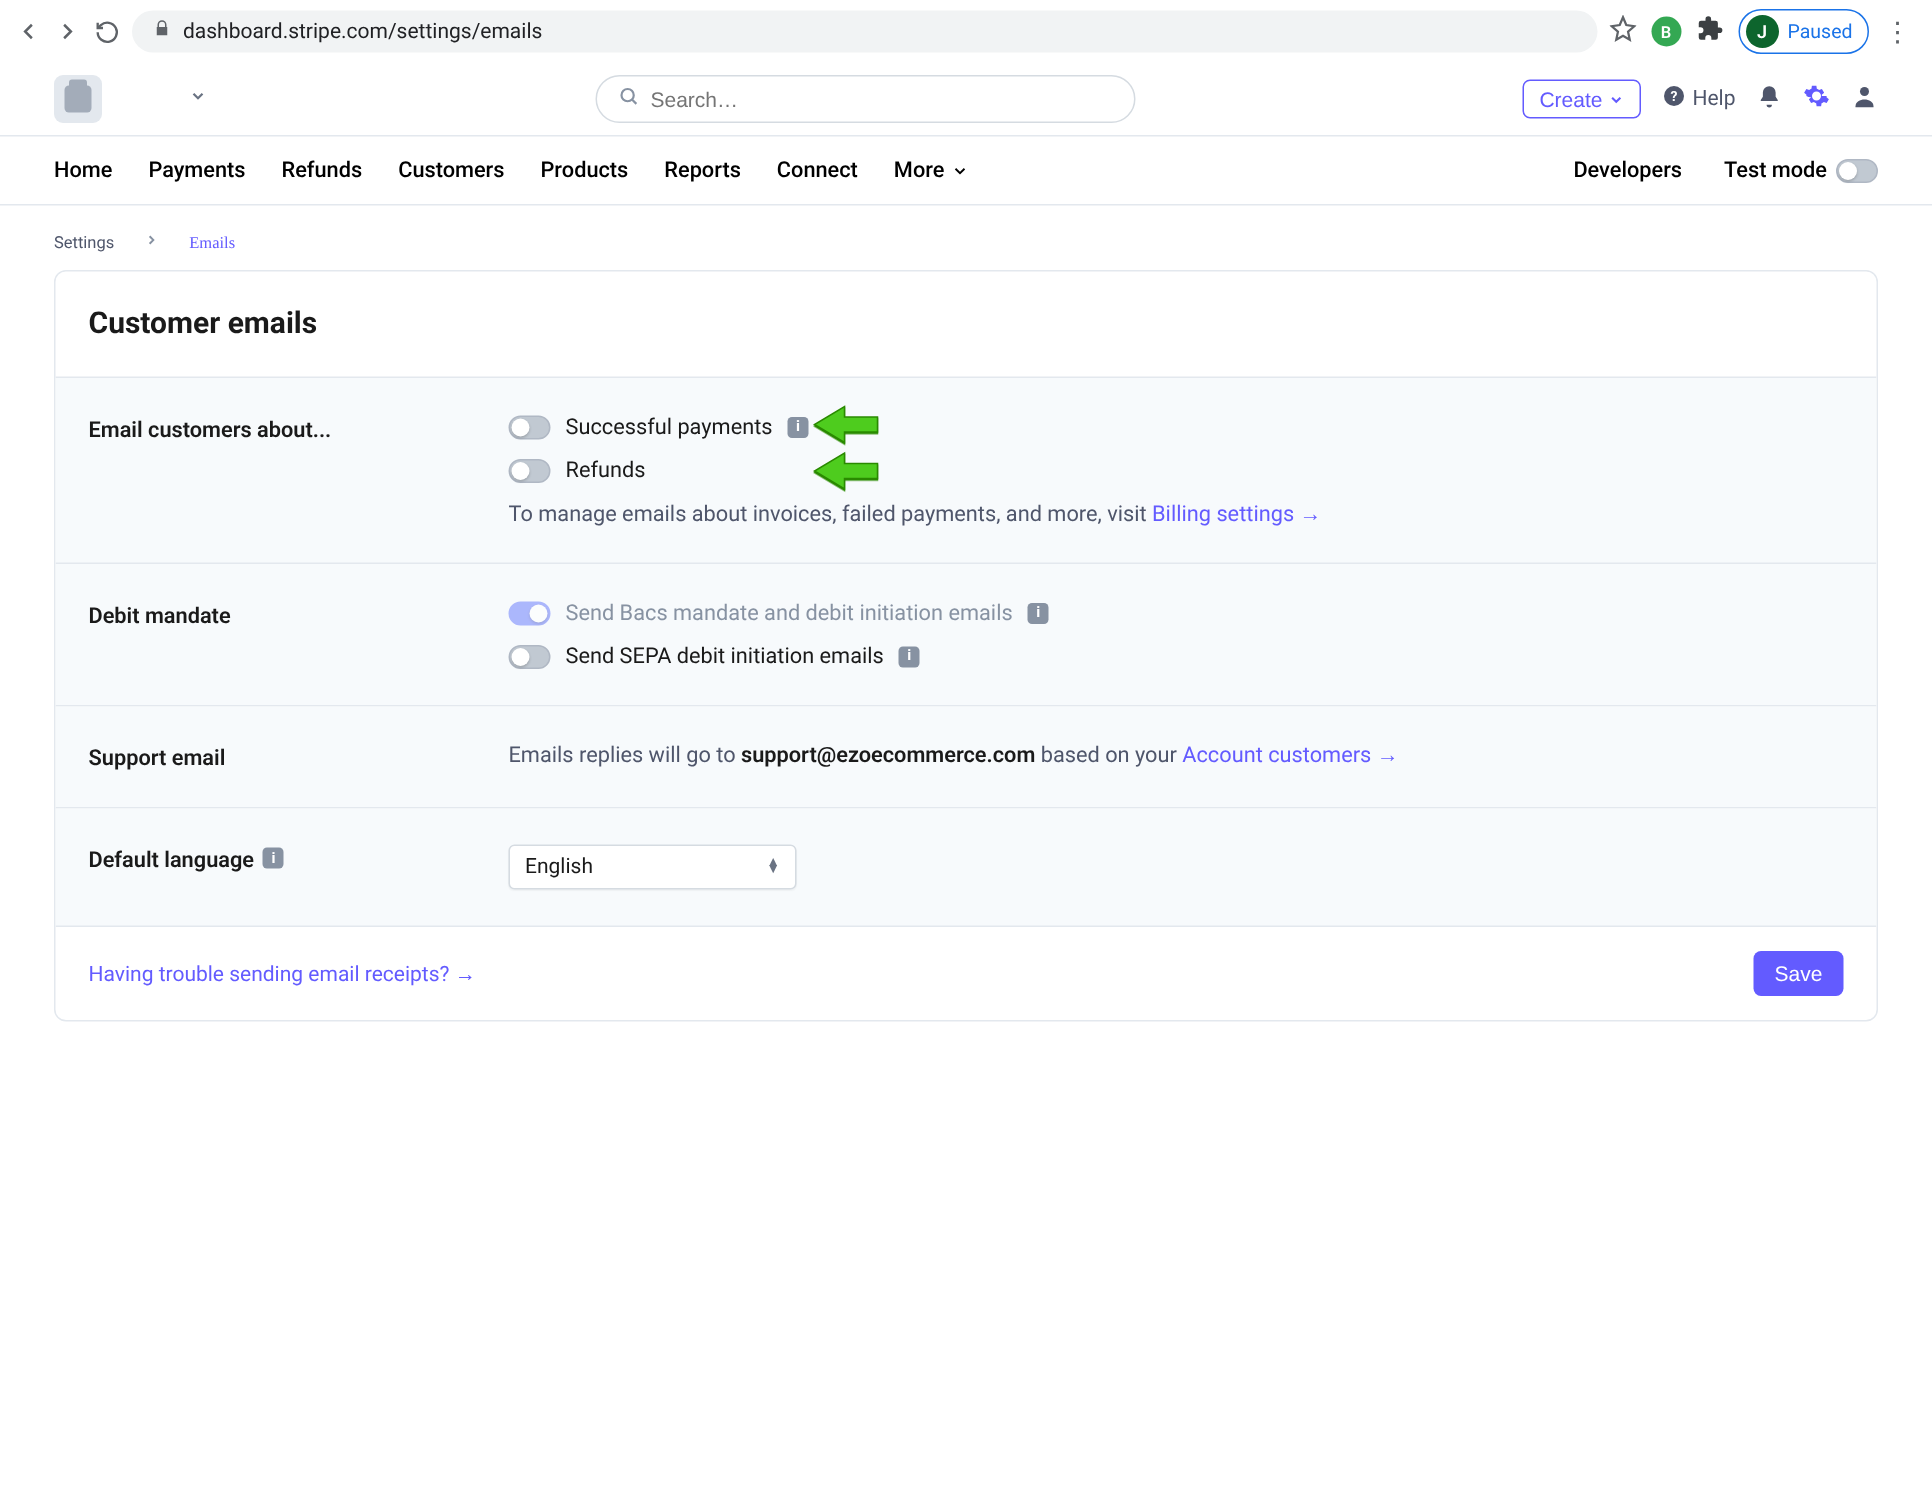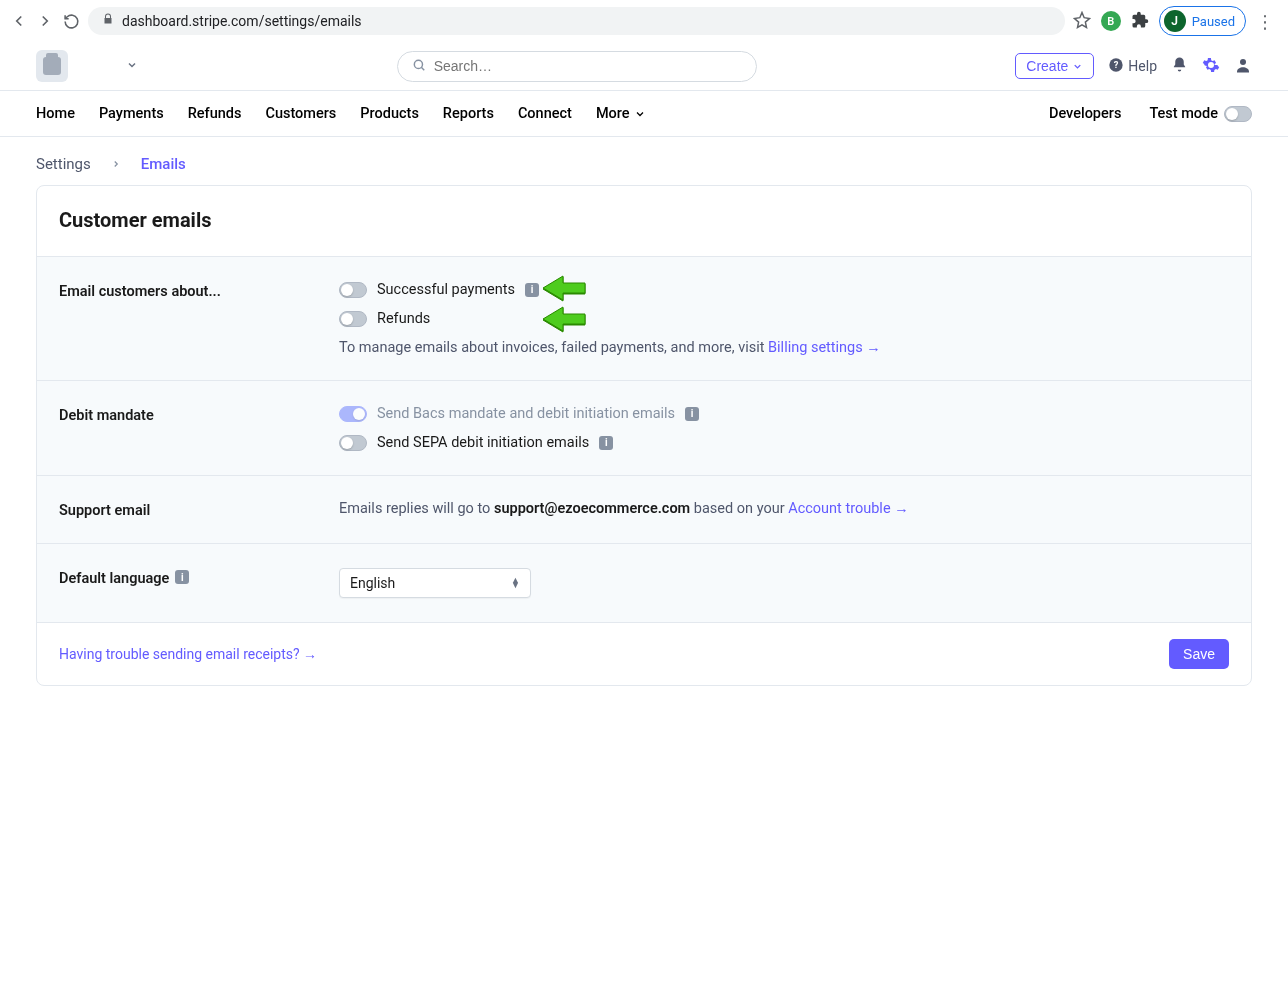--- a/index.html
+++ b/index.html
@@ -37,24 +37,24 @@
     
     
     .main-nav { display: flex; align-items: center; padding: 0 36px; border-bottom: 1px solid #e3e8ee; }
     .nav-item { padding: 14px 12px; font-size: 14.5px; font-weight: 500; color: #000000; cursor: pointer; display: flex; align-items: center; gap: 4px; }
     .nav-item:first-child { padding-left: 0; }
     .nav-right { margin-left: auto; display: flex; align-items: center; gap: 28px; }
     .nav-right .nav-item { padding: 14px 0; }
     .test-toggle { display: flex; align-items: center; gap: 6px; }
     
     
-    .breadcrumb { padding: 18px 36px 12px; display: flex; align-items: flex-end; gap: 20px; font-size: 15px; }
+    .breadcrumb { padding: 18px 36px 12px; display: flex; align-items: flex-end; gap: 20px; font-size: 11px; }
     .breadcrumb .crumb { color: #4f566b; cursor: pointer; }
     .breadcrumb .chev { color: #8792a2; }
-    .breadcrumb .crumb.active { color: #635bff; font-weight: 500; }
+    .breadcrumb .crumb.active { color: #635bff; font-weight: 500; font-family: Liberation Serif, serif; }
     
     
     .card { margin: 0 36px 40px; border: 1px solid #e3e8ee; border-radius: 8px; overflow: hidden; }
     .card-header { padding: 22px 22px 24px; border-bottom: 1px solid #e3e8ee; }
     .card-title { font-size: 20px; font-weight: 700; }
     
     .section { display: flex; padding: 24px 22px; border-bottom: 1px solid #e3e8ee; background: #f7fafc; }
     .section:last-of-type { border-bottom: 1px solid #e3e8ee; }
     .section-label { width: 280px; font-weight: 600; font-size: 14.5px; color: #1a1a1a; display: flex; align-items: flex-start; gap: 6px; padding-top: 2px; }
     .section-content { flex: 1; display: flex; flex-direction: column; gap: 12px; }
@@ -270,21 +270,21 @@
         <span>Send SEPA debit initiation emails</span>
         <span class="info-icon">i</span>
       </div>
     </div>
   </div>
 
   <div class="section">
     <div class="section-label">Support email</div>
     <div class="section-content">
       <div class="hint-text">
-        <span>Emails replies will go to </span><span class="support-strong">support@ezoecommerce.com</span><span> based on your </span><span class="link"><span>Account trouble</span> <span class="link-arrow">→</span></span>
+        <span>Emails replies will go to </span><span class="support-strong">support@ezoecommerce.com</span><span> based on your </span><span class="link"><span>Account customers</span> <span class="link-arrow">→</span></span>
       </div>
     </div>
   </div>
 
   <div class="section">
     <div class="section-label">
       <span>Default language</span>
       <span class="info-icon">i</span>
     </div>
     <div class="section-content">

